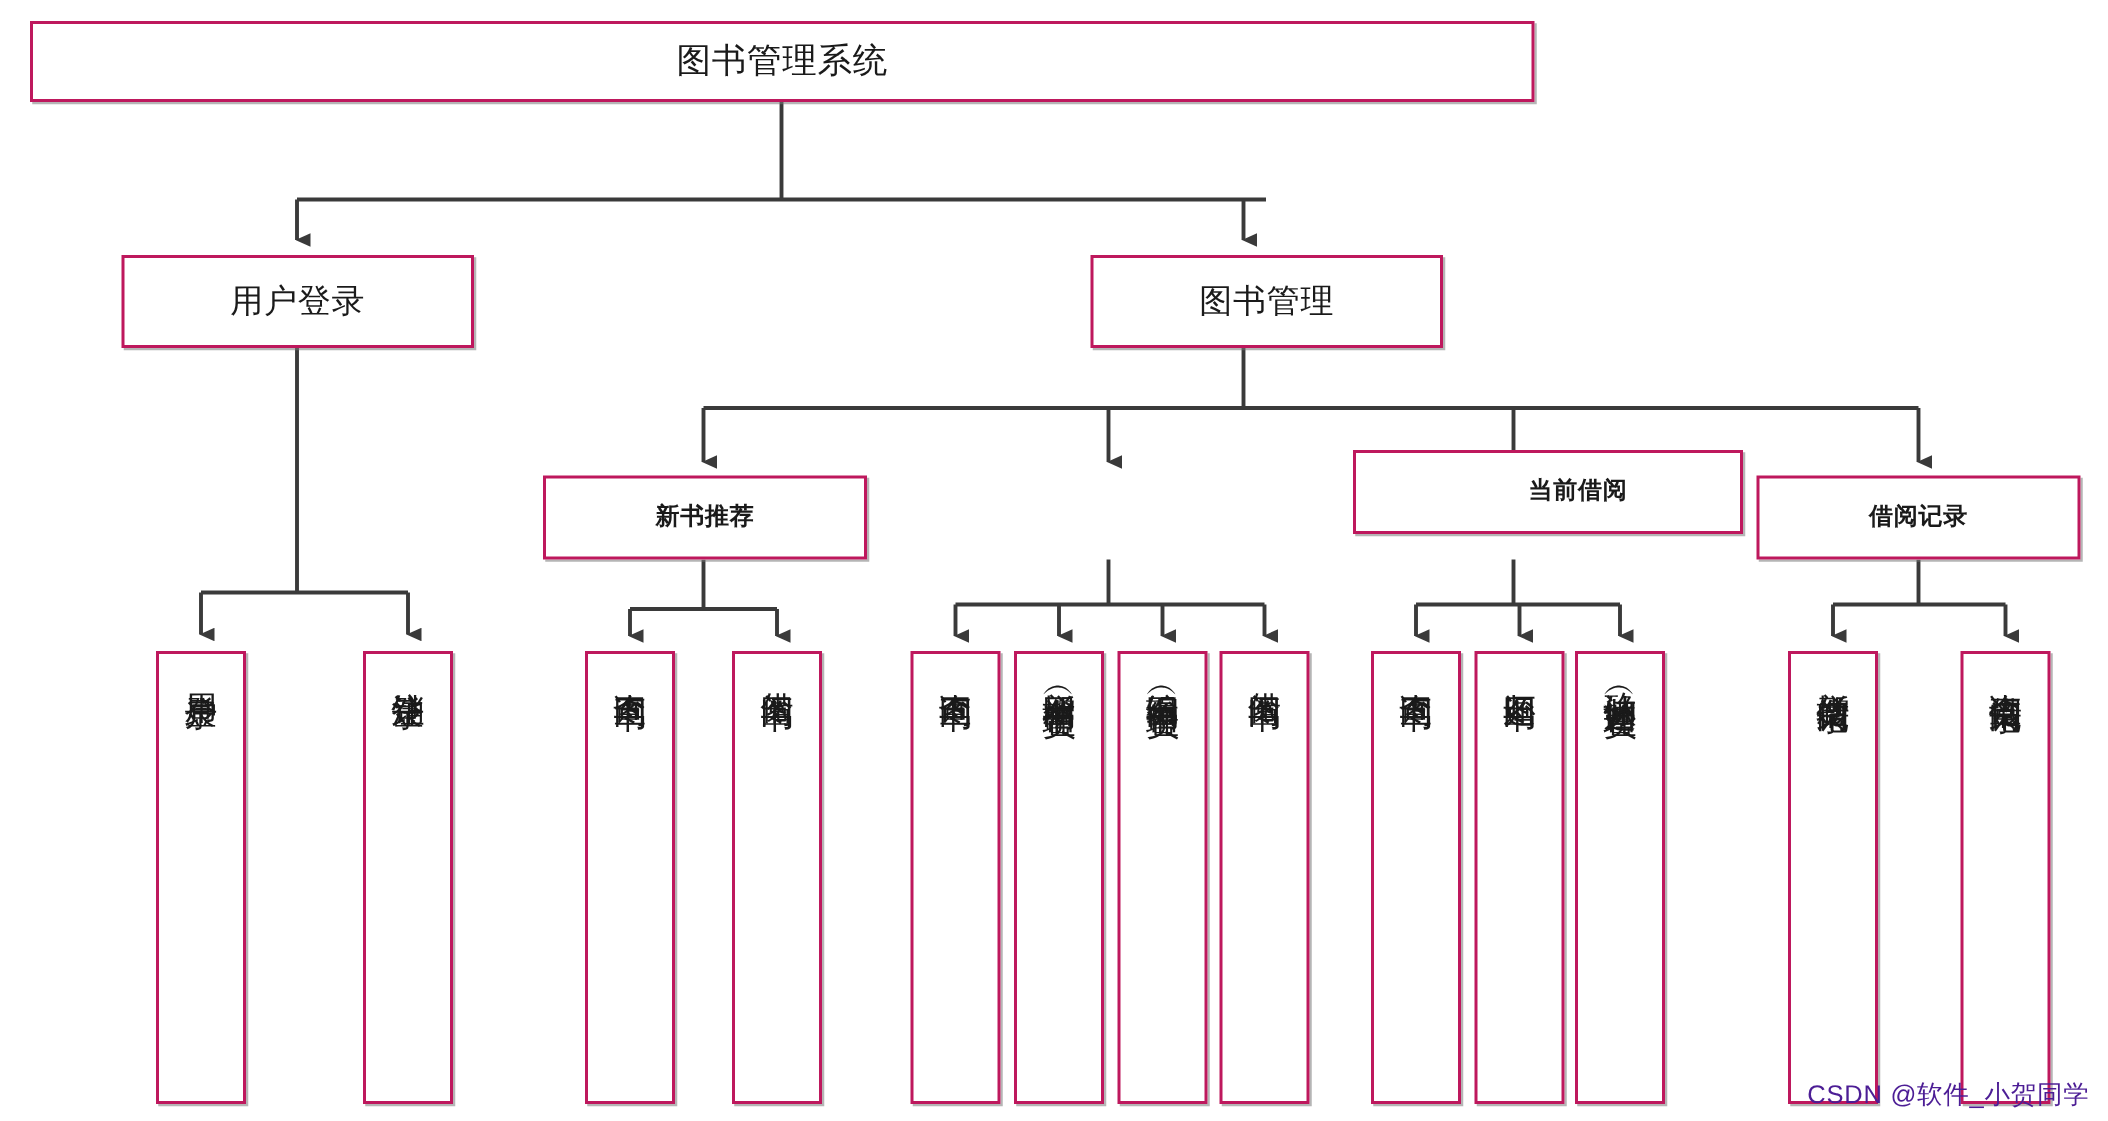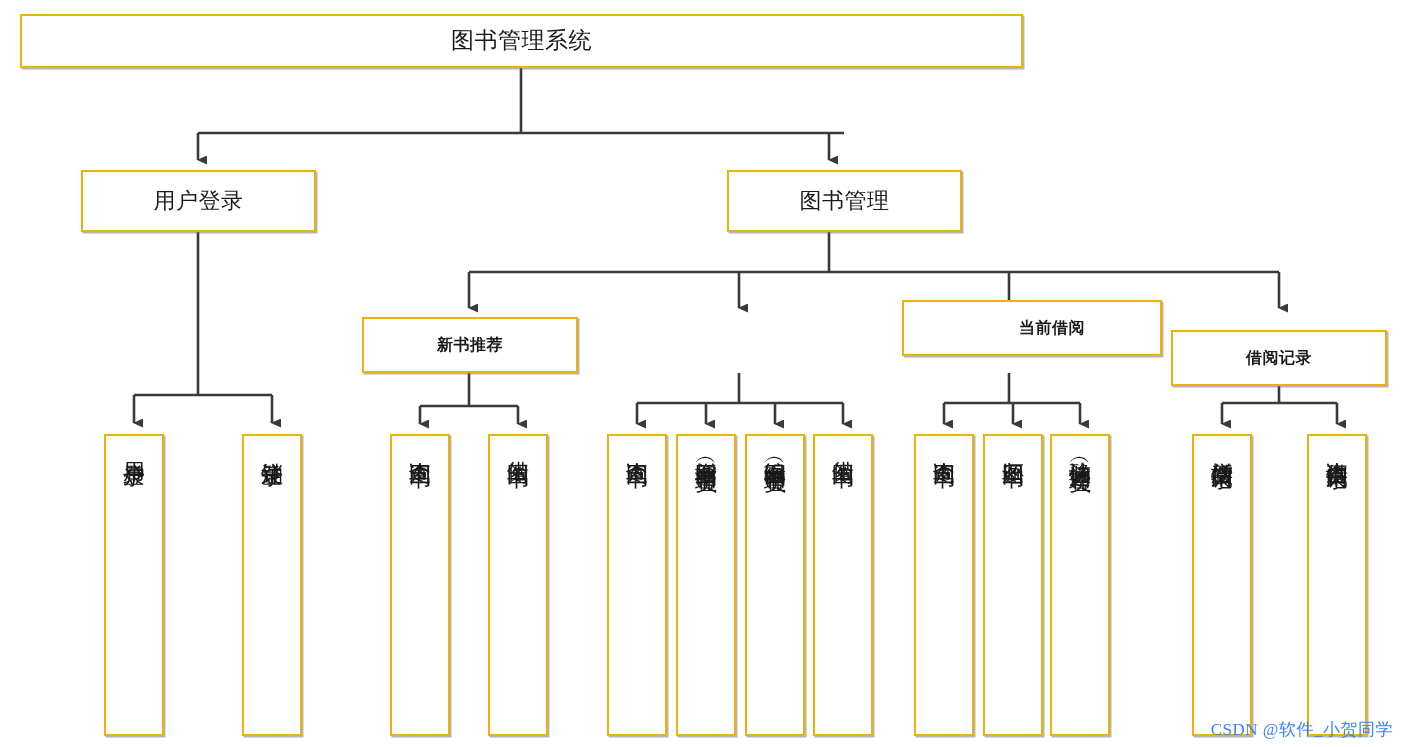--- a/index.html
+++ b/index.html
@@ -23,21 +23,21 @@
     left: 0;
     top: 0;
     width: 1405px;
     height: 747px;
     pointer-events: none;
   }
   .node {
     position: absolute;
     box-sizing: border-box;
     background: #ffffff;
-    border: 2px solid #eab308;
+    border: 2px solid #be185d;
     box-shadow: 1.5px 1.5px 0 0 rgba(120,120,120,0.55);
     display: flex;
     align-items: center;
     justify-content: center;
     color: #1a1a1a;
   }
   .node-label {
     display: block;
     text-align: center;
     line-height: 1.12;
@@ -64,25 +64,24 @@
     font-size: 22px;
     line-height: 1.18;
     letter-spacing: 1.5px;
     white-space: nowrap;
   }
   #watermark {
     position: absolute;
     right: 12px;
     bottom: 6px;
     font-size: 17px;
-    color: #3b82f6;
+    color: #4c1d95;
     letter-spacing: 0.5px;
     white-space: nowrap;
     user-select: none;
-    font-family: Liberation Serif, serif;
   }
 </style>
 </head>
 <body>
 
 <div id="diagram-root">
 
   <svg id="edges-layer" viewBox="0 0 1405 747" width="1405" height="747" xmlns="http://www.w3.org/2000/svg">
     <defs>
       <marker id="arrowhead" markerWidth="9" markerHeight="10" refX="4.5" refY="9" orient="auto" markerUnits="userSpaceOnUse">
@@ -143,21 +142,21 @@
   <div class="node level2" style="left:711px; top:170px; width:235px; height:62px;margin-left:16px;">
     <span class="node-label">图书管理</span>
   </div>
 
   <div class="node level3" style="left:362px; top:317px; width:216px; height:56px;">
     <span class="node-label">新书推荐</span>
   </div>
   <div class="node level3" style="left:902px; top:300px; width:260px; height:56px;padding-left:40px;">
     <span class="node-label">当前借阅</span>
   </div>
-  <div class="node level3" style="left:1171px; top:330px; width:216px; height:56px;">
+  <div class="node level3" style="left:1171px; top:317px; width:216px; height:56px;">
     <span class="node-label">借阅记录</span>
   </div>
 
   <div class="node leaf" style="left:104px; top:434px; width:60px; height:302px;">
     <span class="node-label">用户登录</span>
   </div>
   <div class="node leaf" style="left:242px; top:434px; width:60px; height:302px;">
     <span class="node-label">注销登录</span>
   </div>
 

